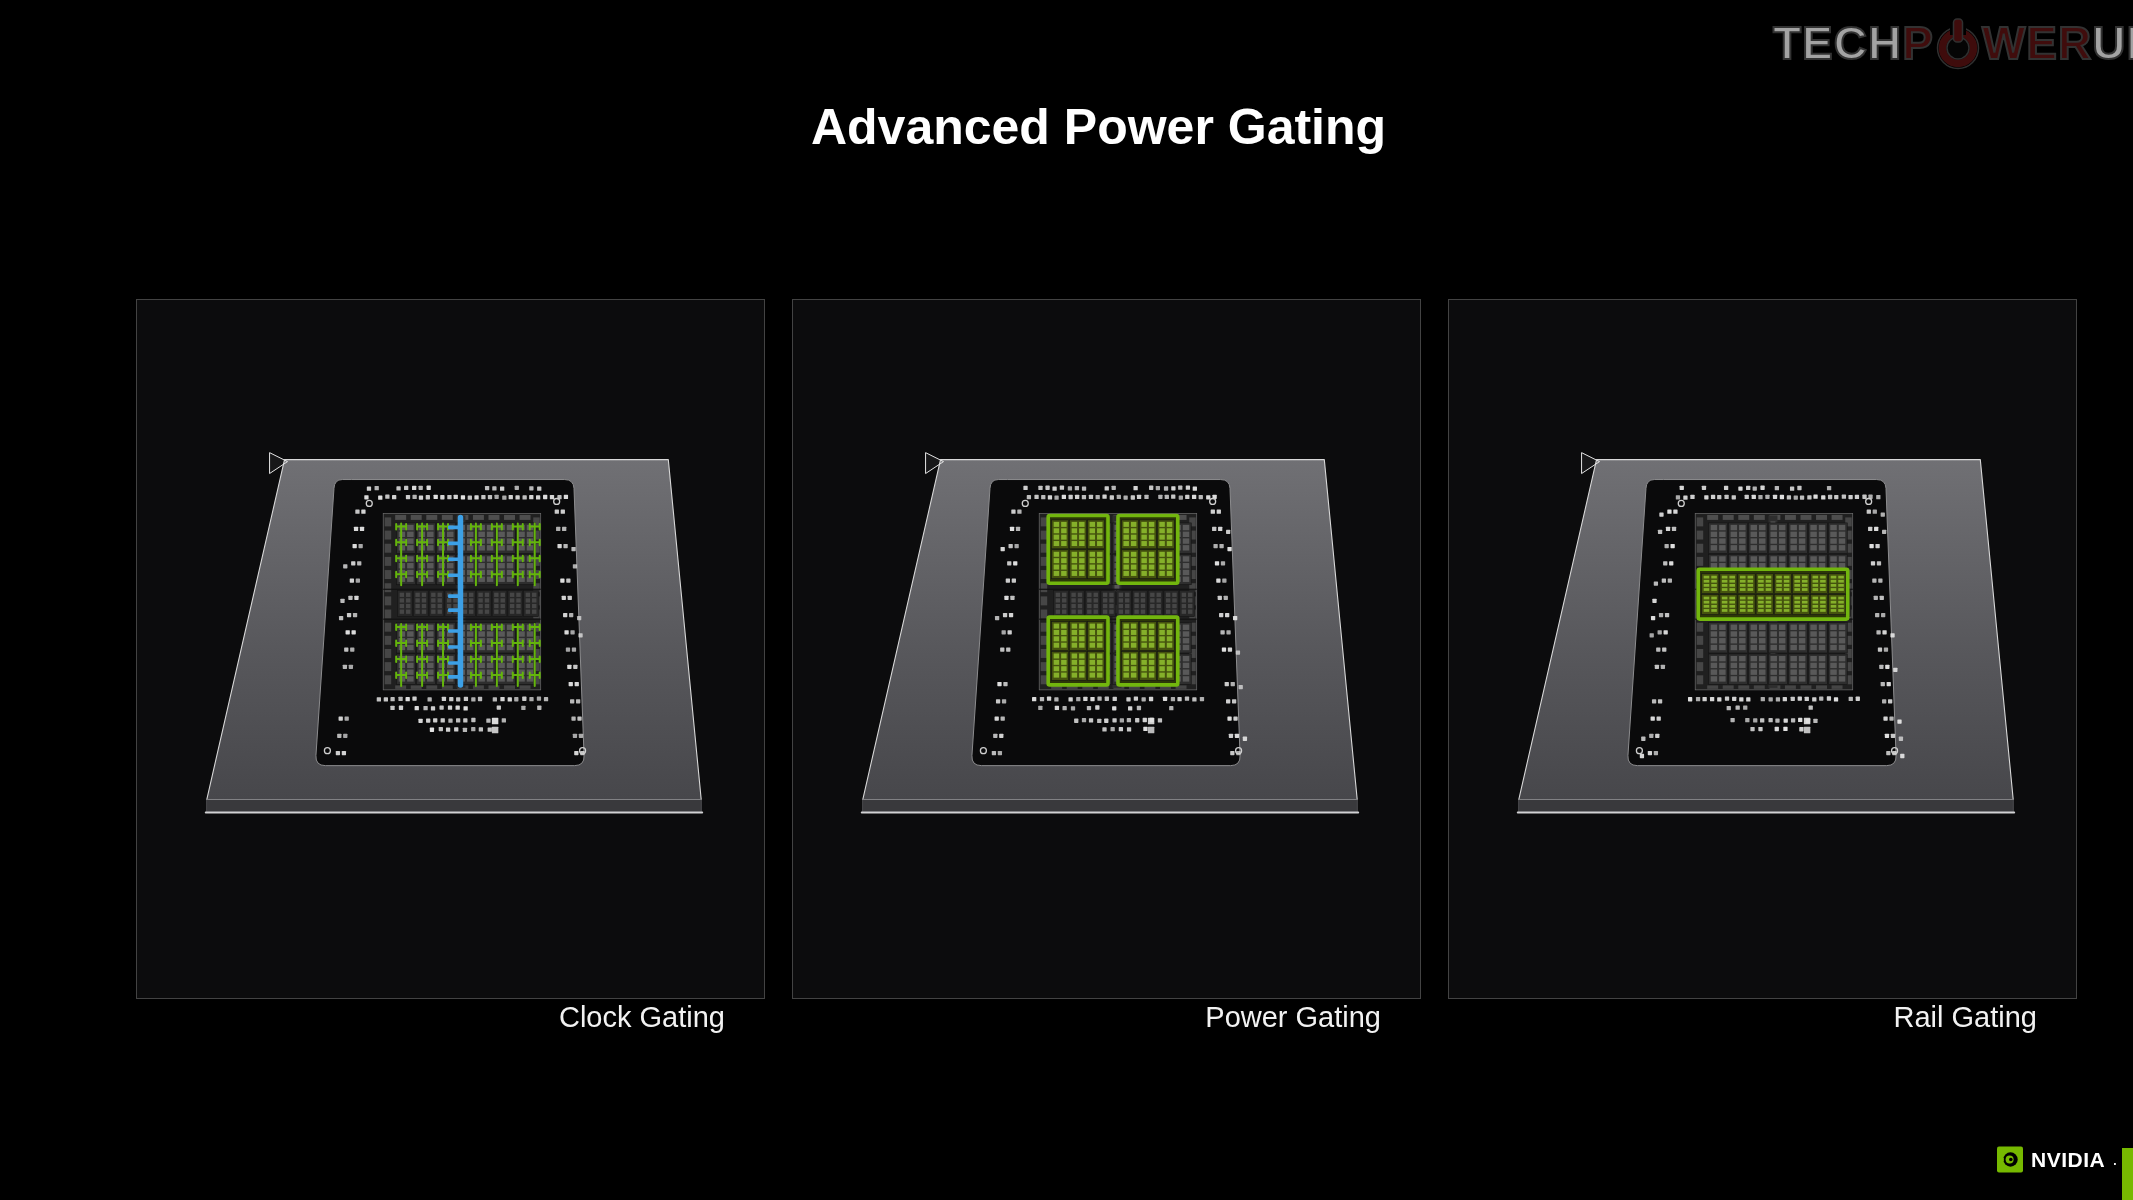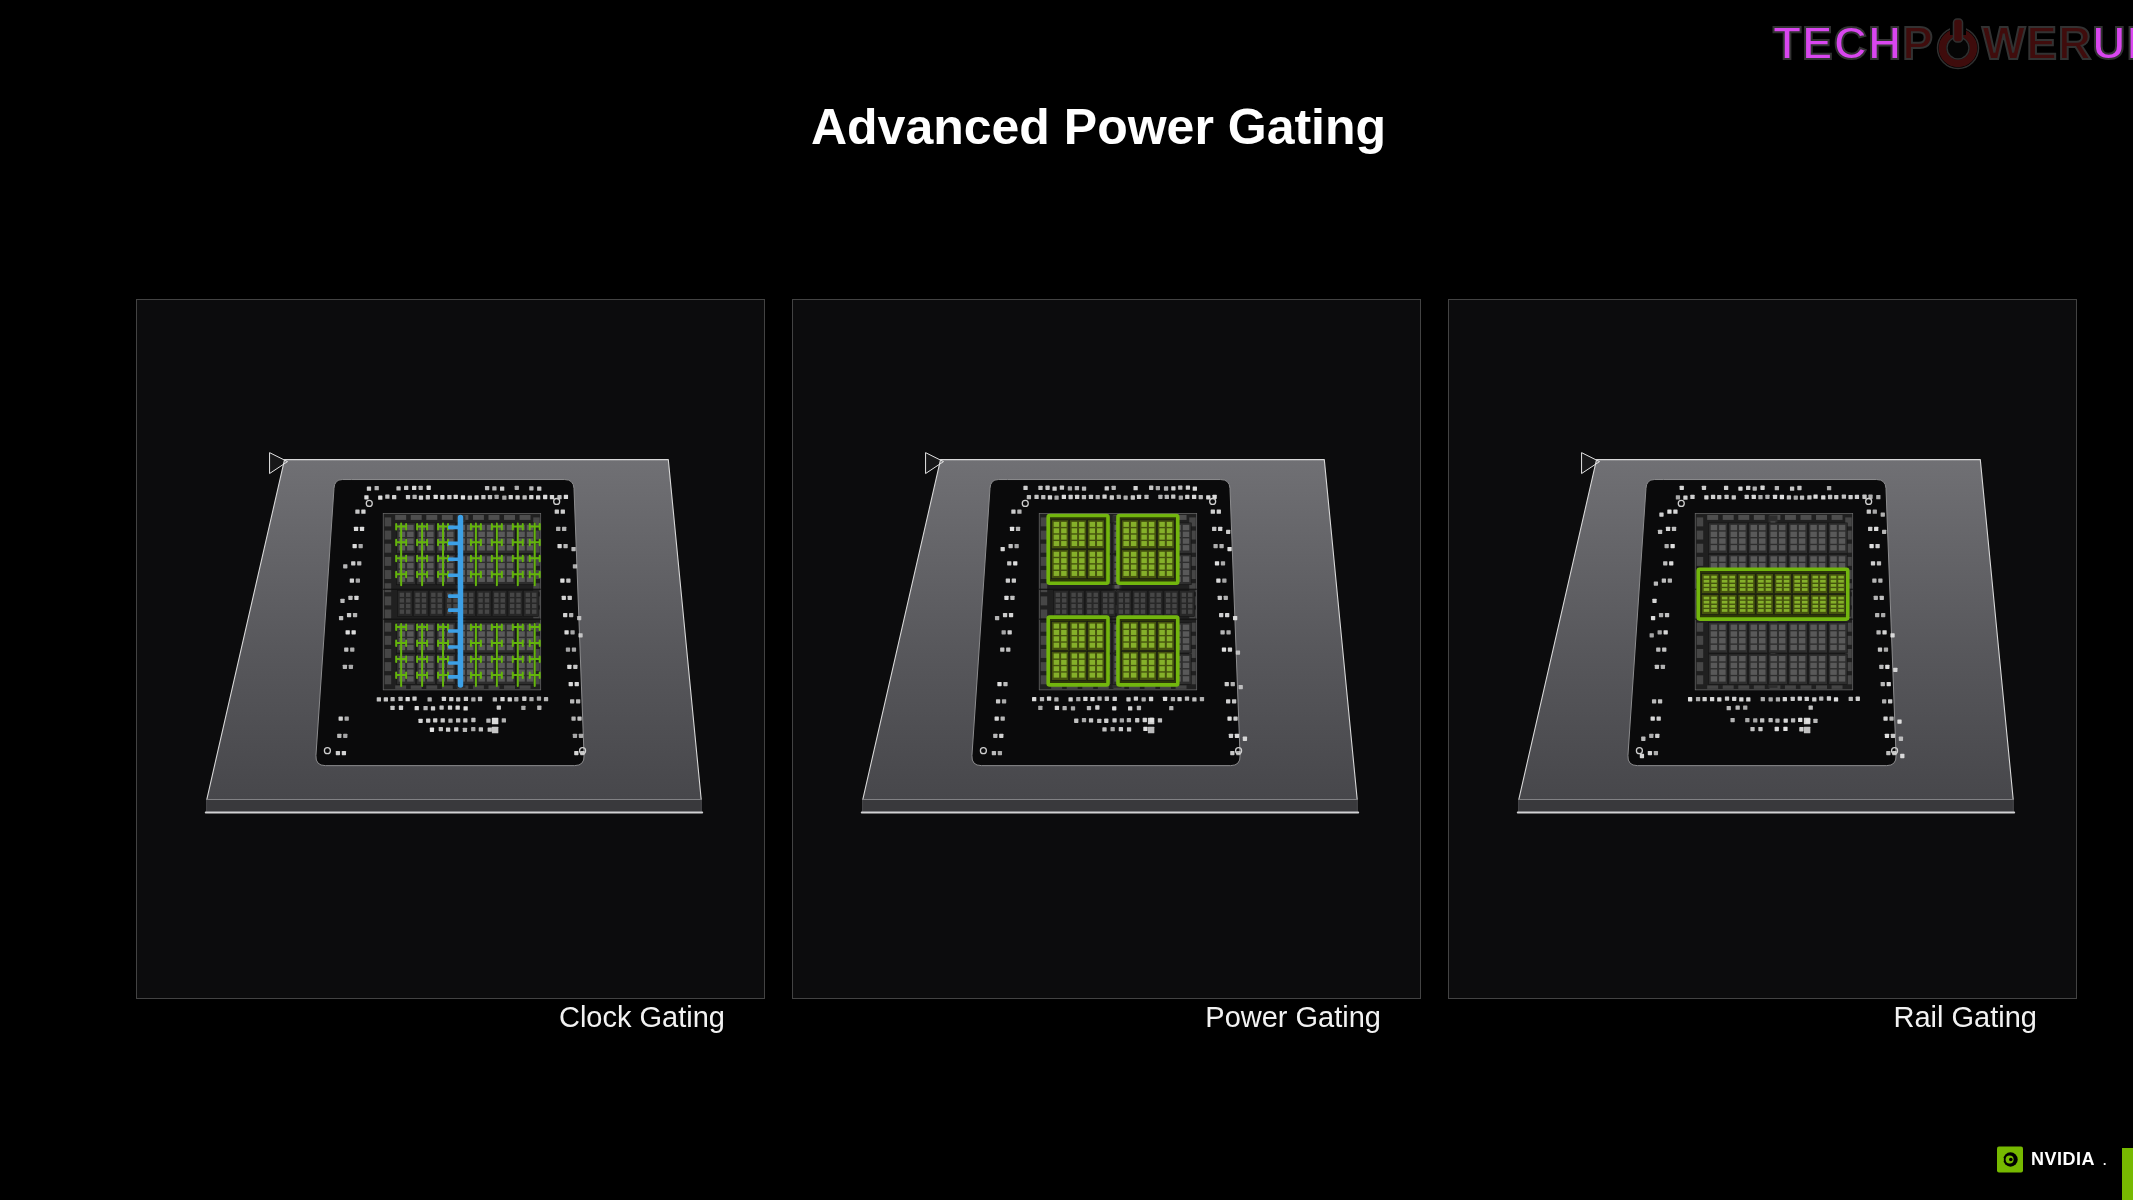--- a/index.html
+++ b/index.html
@@ -11,27 +11,27 @@
   .panel{position:absolute;top:283px;width:629px;height:700px;
          background:#0c0c0d;border:1px solid #434343;box-sizing:border-box;}
   #panel1{left:96px;} #panel2{left:752px;} #panel3{left:1408px;}
   svg.die{position:absolute;left:0;top:0;width:627px;height:698px;display:block;}
   .caption{position:absolute;top:1001px;width:629px;text-align:right;
            color:#f2f2f2;font-size:29px;font-weight:400;}
   #cap1{left:96px;} #cap2{left:752px;} #cap3{left:1408px;}
   .watermark{position:absolute;left:1773px;top:6px;height:74px;
              display:flex;align-items:center;
              font-weight:700;font-size:46px;letter-spacing:1px;user-select:none;}
-  .wm-dark{color:#d946ef;-webkit-text-stroke:2px #323232;
+  .wm-dark{color:#a3a3a3;-webkit-text-stroke:2px #323232;
            text-shadow:0 0 1px #2a2a2a;}
   .wm-red{color:#400c0c;-webkit-text-stroke:2px #323232;}
   .wm-icon{margin:0 -3px;display:block;}
   .nv-logo{position:absolute;left:1997px;top:1146px;display:flex;
            align-items:center;gap:8px;}
-  .nv-text{color:#ffffff;font-weight:700;font-size:18px;letter-spacing:.5px;
+  .nv-text{color:#ffffff;font-weight:700;font-size:21px;letter-spacing:.5px;
            line-height:27px;}
   .nv-suffix{color:#ffffff;font-weight:700;font-size:12px;align-self:flex-end;
              line-height:23px;}
   .edge-bar{position:absolute;right:0;top:1148px;width:11px;height:52px;}
 </style>
 </head>
 <body>
 
 <main class="slide">
 

